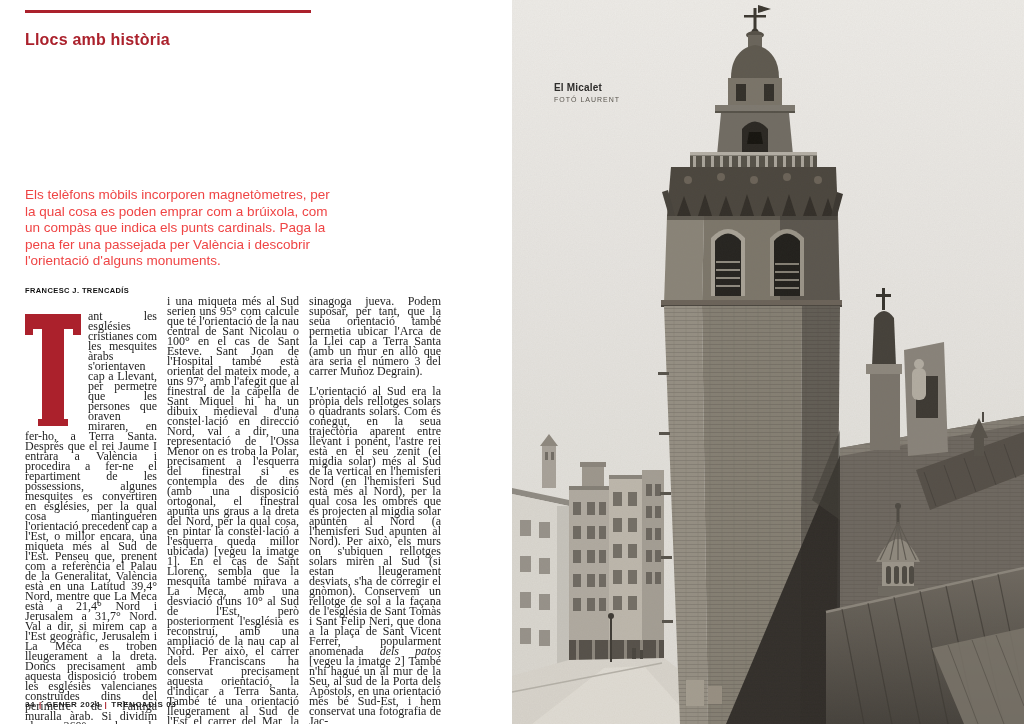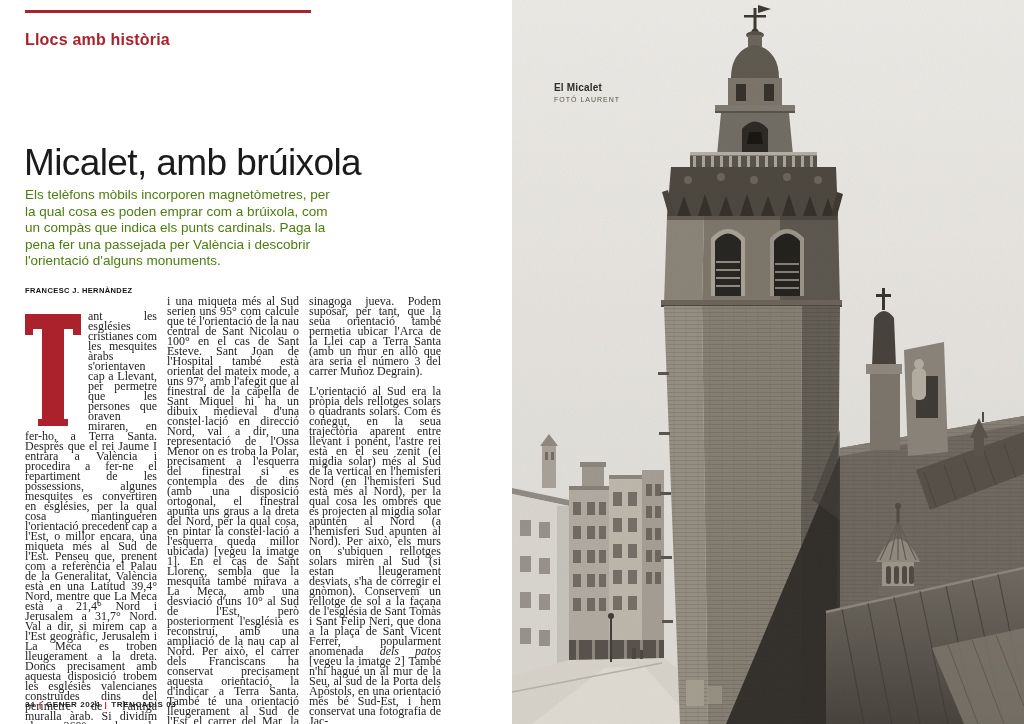--- a/index.html
+++ b/index.html
@@ -9,21 +9,21 @@
   .spread{ position:relative; width:1024px; height:540px; background:#fff; }
 
   
   .page-left{ position:absolute; left:0; top:0; width:512px; height:724px; background:#fff; }
   .top-rule{ position:absolute; left:25px; top:10px; width:286px; height:3px; background:var(--accent); }
   .kicker{ position:absolute; left:25px; top:31px; font-size:16px; font-weight:bold;
            letter-spacing:.2px; color:var(--accent); }
   .title{ position:absolute; left:24px; top:98px; width:460px; font-size:37px; line-height:43px;
           letter-spacing:-.6px; color:#1b1b1b; font-weight:400; }
   .standfirst{ position:absolute; left:25px; top:187px; width:306px; font-size:13.5px;
-               line-height:16.6px; color:#4d7c0f; }
+               line-height:16.6px; color:#ef4444; }
   .byline{ position:absolute; left:25px; top:286px; font-size:7.5px; font-weight:bold;
            letter-spacing:.4px; color:#111; }
   .columns{ position:absolute; left:25px; top:296px; width:416px; display:flex; gap:10px; }
   .col{ width:132px; font-family:"Liberation Serif", serif; font-size:12px; line-height:10px;
         color:#232323; text-align:justify; hyphens:auto; -webkit-hyphens:auto; }
   .col.first{ padding-top:15px; }
   .col p + p{ margin-top:10px; }
   .dropcap{ float:left; width:56px; height:112px; margin:3px 7px 0 0; }
   .ital{ font-style:italic; }
   .folio{ position:absolute; left:25px; top:676px; font-size:8px; font-weight:bold;
@@ -41,26 +41,25 @@
 </head>
 <body>
 
 <div class="spread">
 
   <div class="page-left">
     <div class="top-rule"></div>
     <div class="kicker">Llocs amb història</div>
 
     <h1 class="title"><br>
-        <span>Micalet, amb brúixola</span>
     </h1>
 
     <p class="standfirst">Els telèfons mòbils incorporen magnetòmetres, per la qual cosa es poden emprar com a brúixola, com un compàs que indica els punts cardinals. Paga la pena fer una passejada per València i descobrir l'orientació d'alguns monuments.</p>
 
-    <div class="byline">FRANCESC J. HERNÀNDEZ</div>
+    <div class="byline">FRANCESC J. TRENCADÍS</div>
 
     <div class="columns">
       <div class="col first">
         <span class="dropcap" title="">
           <svg width="56" height="112" viewBox="0 0 56 112" aria-hidden="true">
             <g fill="var(--accent)">
               <rect x="0" y="0" width="56" height="15"></rect>
               <rect x="0" y="15" width="8" height="6"></rect>
               <rect x="48" y="15" width="8" height="6"></rect>
               <rect x="17" y="0" width="22" height="112"></rect>

